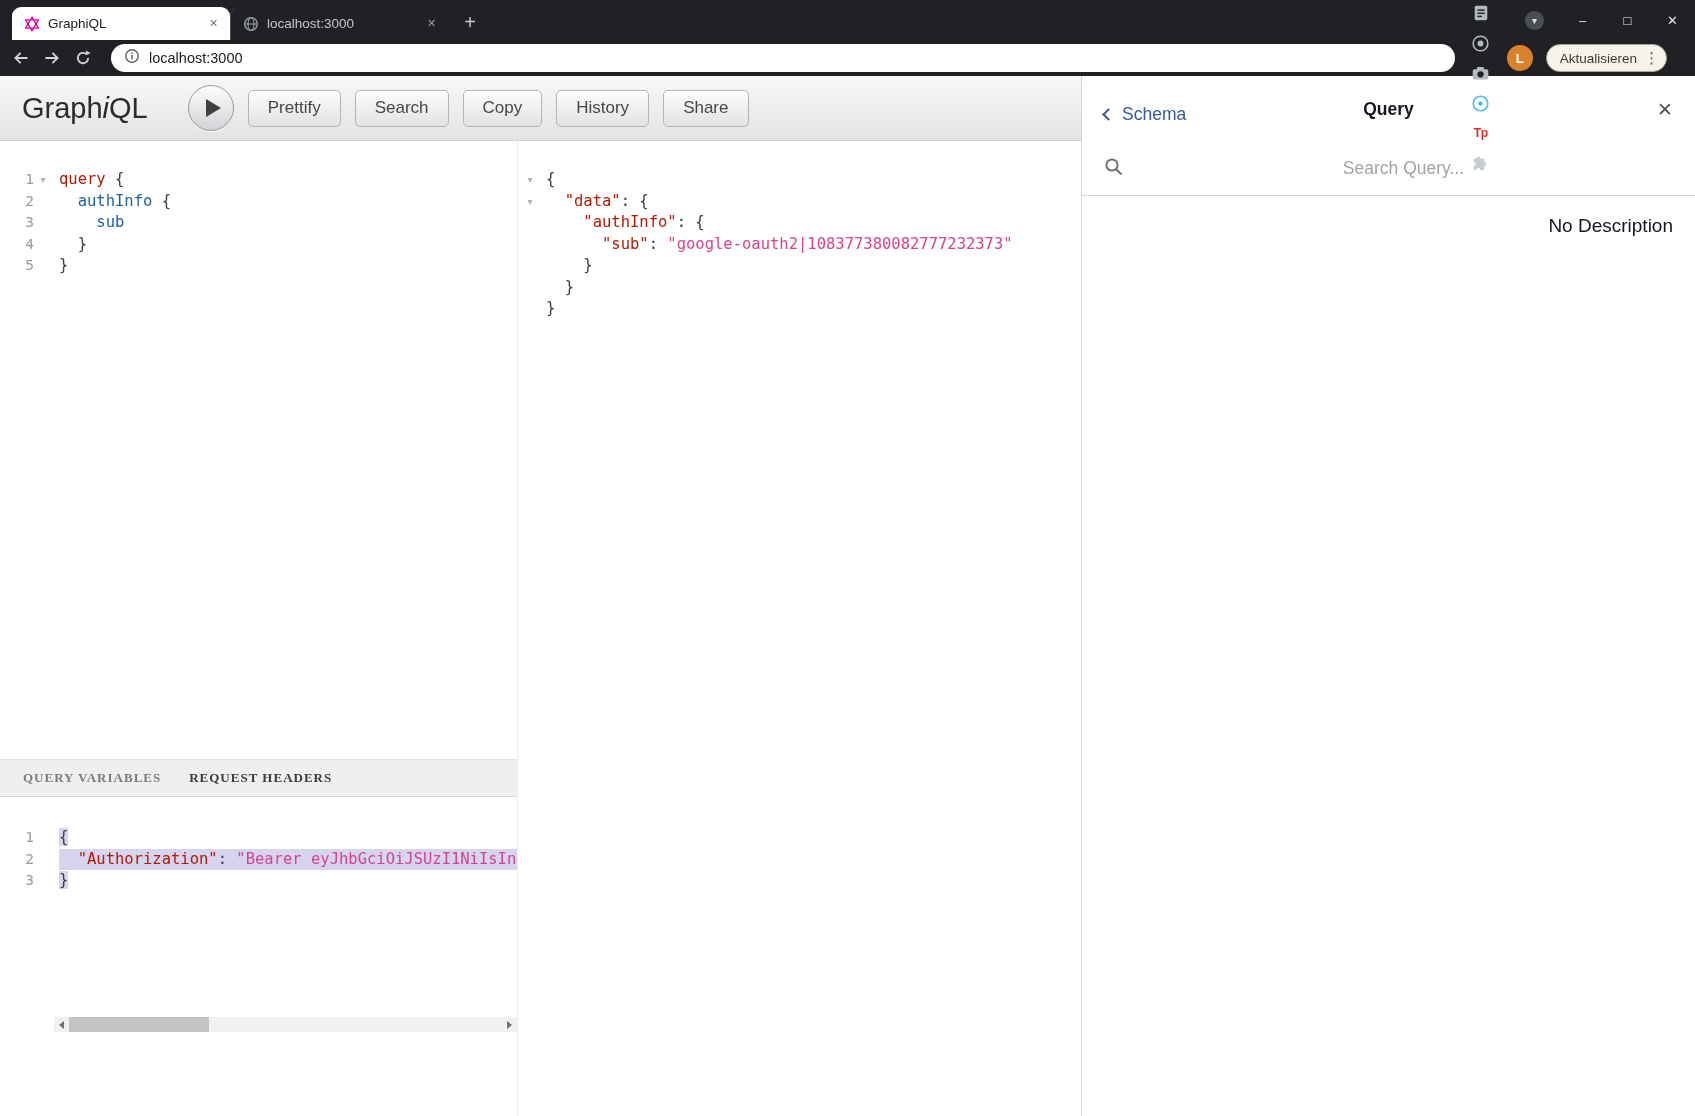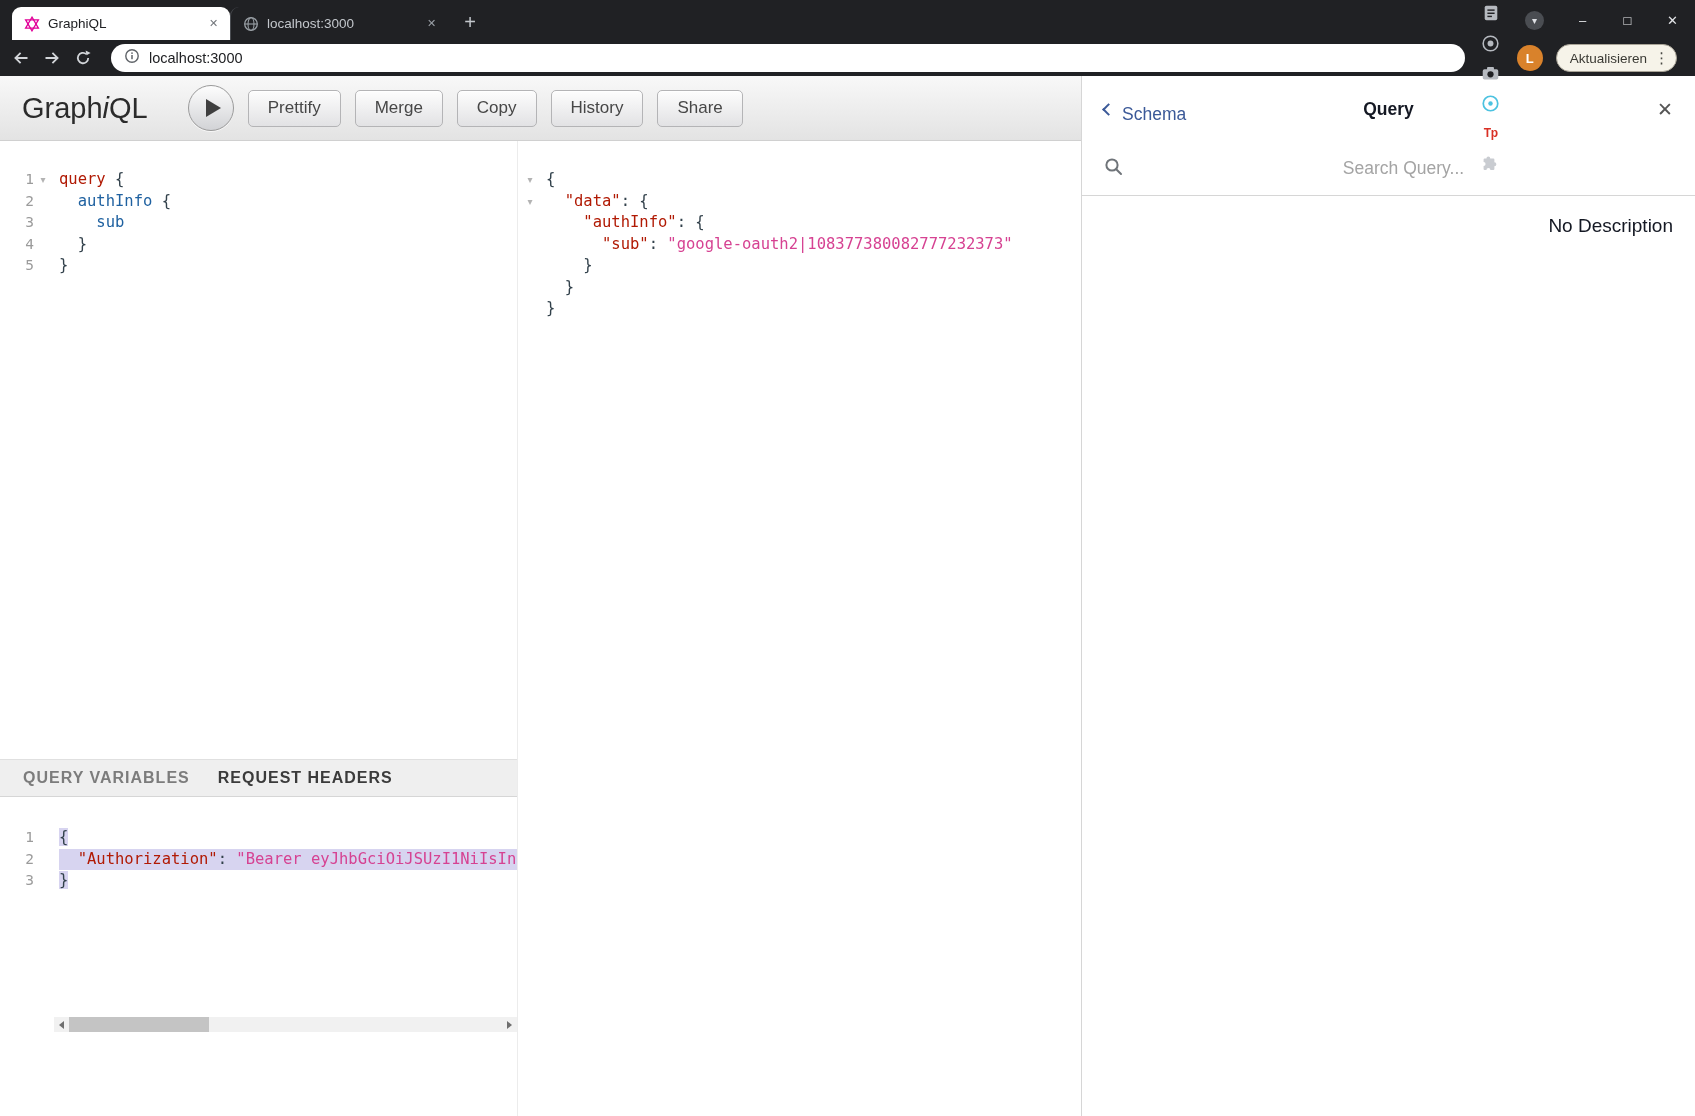--- a/index.html
+++ b/index.html
@@ -31,21 +31,21 @@
   .navicon { width:26px; height:26px; display:flex; align-items:center; justify-content:center; border-radius:50%; }
   .addressbar { flex:1; height:28px; background:#fff; border-radius:14px; margin:0 10px;
     display:flex; align-items:center; gap:9px; padding:0 13px; }
   .url { font-size:14.5px; color:#202124; }
   .extrow { display:flex; align-items:center; gap:8px; margin-right:6px;flex-direction:column; }
   .ext { width:22px; height:22px; display:flex; align-items:center; justify-content:center; }
   .tp-txt { font-size:12px; font-weight:bold; color:#d93025; letter-spacing:-0.5px; }
   .avatar { width:26px; height:26px; border-radius:50%; background:#d9822b; color:#fff;
     font-size:13px; font-weight:bold; display:flex; align-items:center; justify-content:center; margin:0 8px 0 4px; }
   .chip { height:28px; border-radius:14px; background:var(--chip,#f6f3e9); border:1px solid #a9a497;
-    color:#3a3933; font-size:13.5px; display:flex; align-items:center; gap:7px; padding:0 7px 0 13px; margin-right:10px; }
+    color:#3a3933; font-size:13.5px; display:flex; align-items:center; gap:7px; padding:0 7px 0 13px; margin-right:20px; }
   .kebab { color:#4a4a44; font-size:15px; }
 
   
   .graphiql { display:flex; height:1040px; background:#fff; }
   .gmain { width:1081px; display:flex; flex-direction:column; }
   .topbar { height:65px; flex:none; background:linear-gradient(#f8f8f8,#e3e3e3);
     border-bottom:1px solid #d0d0d0; display:flex; align-items:center; padding:0 22px; }
   .logo { font-size:29px; color:#2b2b2b; cursor:default; }
   .logo em { font-style:italic; }
   .execute { width:46px; height:46px; border-radius:50%; margin-left:40px; flex:none;
@@ -79,39 +79,39 @@
   .tok-key  { color:var(--key,#b11a04); }
   .tok-prop { color:var(--prop,#1f61a0); }
   .tok-str  { color:var(--str,#d64292); }
   .tok-punc { color:var(--punc,#32414b); }
   .selbg { background:var(--sel,#d7d4f0); }
   .code-line.sel-full { background:var(--sel,#d7d4f0); }
 
   .var-section { height:273px; flex:none; display:flex; flex-direction:column; }
   .var-titlebar { height:38px; flex:none; background:#efefef; border-top:1px solid #e0e0e0;
     border-bottom:1px solid #d6d6d6; display:flex; align-items:center; padding-left:23px; gap:28px; }
-  .var-tab { font-size:16px; font-weight:bold; letter-spacing:1px; color:#7c7c7c; }
+  .var-tab { font-size:13px; font-weight:bold; letter-spacing:1px; color:#7c7c7c;font-family:Liberation Serif, serif; }
   .var-tab.active { color:#3b3b3b; }
   .headers-editor { flex:1; padding-top:30px; }
 
   .hscroll { height:15px; flex:none; margin-left:54px; display:flex; }
   .hs-btn { width:15px; height:15px; background:#f1f1f1; display:flex; align-items:center; justify-content:center; }
   .hs-arrow-l { width:0;height:0;border-right:5px solid #6f6f6f;border-top:4px solid transparent;border-bottom:4px solid transparent; }
   .hs-arrow-r { width:0;height:0;border-left:5px solid #6f6f6f;border-top:4px solid transparent;border-bottom:4px solid transparent; }
   .hs-track { flex:1; background:#f1f1f1; position:relative; }
   .hs-thumb { position:absolute; left:0; top:0; height:100%; width:140px; background:#c4c4c4; }
   .bottom-gap { height:84px; flex:none; background:#fff; }
 
   .result-pane { flex:1; display:flex; padding-top:28px; overflow:hidden; }
 
   
   .doc { width:614px; flex:none; border-left:1px solid #d6d6d6; background:#fff;
     display:flex; flex-direction:column; color:#141823; }
   .doc-header { height:66px; flex:none; display:flex; align-items:center; padding:0 22px; position:relative; }
-  .doc-back { display:flex; align-items:flex-start; gap:9px; color:var(--link,#3b5998);
+  .doc-back { display:flex; align-items:center; gap:9px; color:var(--link,#3b5998);
     font-size:17.5px; z-index:2;margin-top:10px; }
   .chev-left { width:9px; height:9px; border-left:2px solid var(--link,#3b5998);
     border-bottom:2px solid var(--link,#3b5998); transform:rotate(45deg); margin-top:1px; }
   .doc-title { position:absolute; left:0; right:0; text-align:center; font-weight:bold;
     font-size:17.5px; color:#141823; }
   .doc-close { margin-left:auto; z-index:2; color:#555; font-size:19px; }
   .doc-search { height:54px; flex:none; border-bottom:1px solid #d6d6d6; display:flex;
     align-items:center; gap:11px; padding:0 22px; }
   .doc-search input { border:none; outline:none; font-size:17.5px; flex:1;
     font-family:"Liberation Sans", sans-serif; color:#333; background:transparent;text-align:center; }
@@ -245,21 +245,21 @@
 <div class="graphiql">
   <div class="gmain">
     <div class="topbar">
       <div class="logo">
         <span>Graph</span><em>i</em><span>QL</span>
       </div>
       <div class="execute">
         <div class="play-tri"></div>
       </div>
       <div class="tbtn">Prettify</div>
-      <div class="tbtn">Merge</div>
+      <div class="tbtn">Search</div>
       <div class="tbtn">Copy</div>
       <div class="tbtn">History</div>
       <div class="tbtn">Share</div>
     </div>
 
     <div class="editors">
       <div class="query-pane">
         <div class="editor query-editor">
           <div class="gutter gutter--query">
               <div class="gutter-line">

